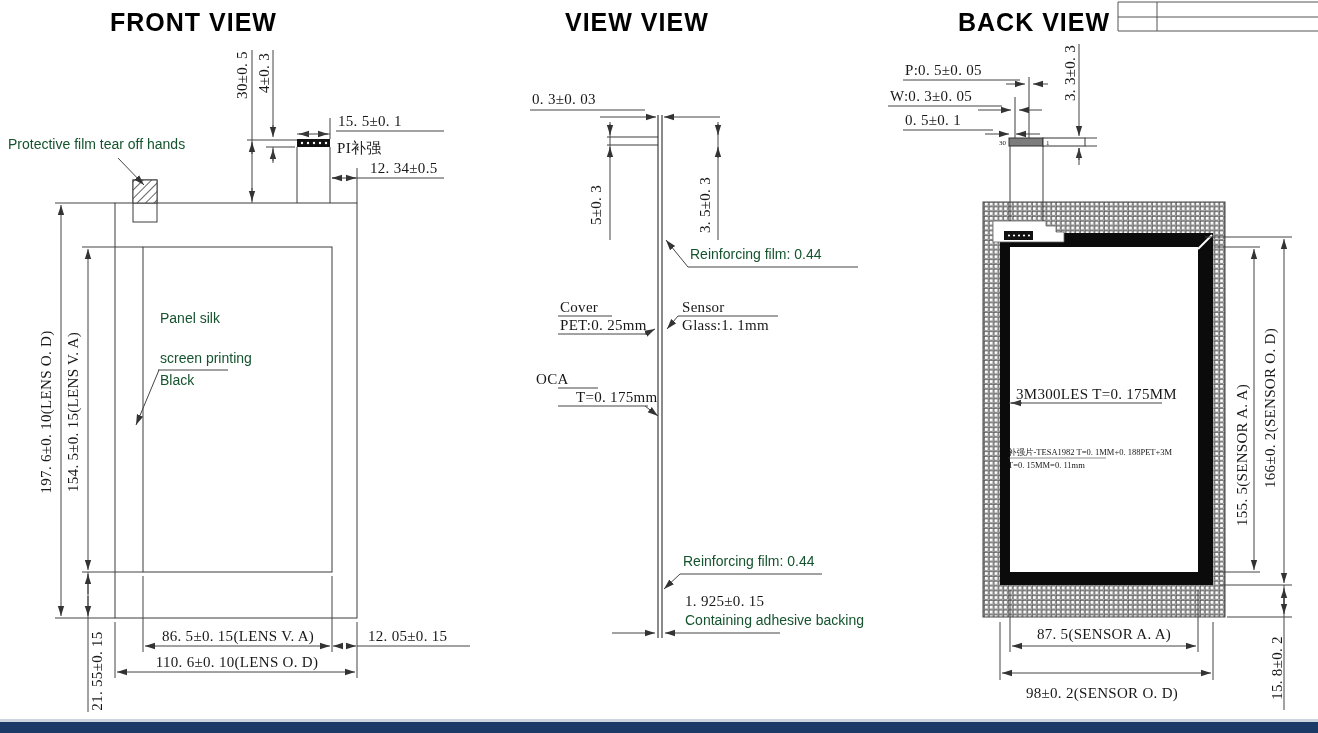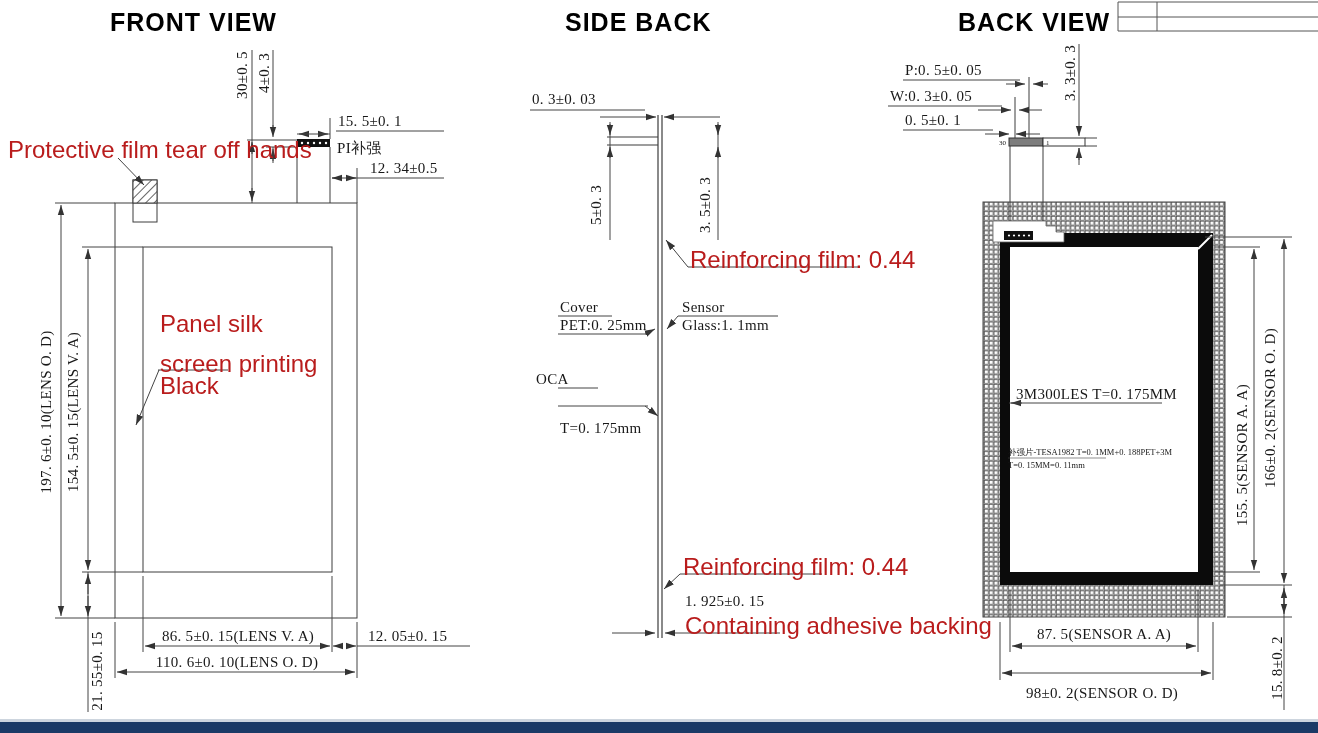--- a/index.html
+++ b/index.html
@@ -1,21 +1,21 @@
 <!DOCTYPE html>
 <html><head>
 <meta charset="utf-8">
 <style>
   html,body{margin:0;padding:0;background:#ffffff;}
   .canvas{position:relative;width:1318px;height:733px;background:#ffffff;overflow:hidden;
           font-family:"Liberation Serif",serif;color:#1c1c1c;}
   .canvas svg{position:absolute;left:0;top:0;}
   .t{position:absolute;white-space:nowrap;}
   .title{font-family:"Liberation Sans",sans-serif;font-weight:bold;font-size:25px;letter-spacing:1px;color:#000;}
-  .ann{font-family:"Liberation Sans",sans-serif;font-size:24px;color:#b91c1c;}
+  .ann{font-family:"Liberation Sans",sans-serif;font-size:14px;color:#14532d;}
   .dim{font-family:"Liberation Serif",serif;font-size:15px;letter-spacing:0.3px;color:#181818;}
   .rot{transform:translate(-50%,-50%) rotate(-90deg);}
   .ctr{transform:translateX(-50%);}
   .tiny{font-size:8.5px;letter-spacing:0;line-height:13px;}
   .pin{font-size:7px;letter-spacing:0;}
   .bar-light{position:absolute;left:0;width:1318px;top:719px;height:3px;background:#cdd5de;}
   .bar-dark{position:absolute;left:0;width:1318px;top:722px;height:11px;background:#1b3a66;}
 </style>
 </head>
 <body>
@@ -203,21 +203,21 @@
   <g stroke="#555" stroke-width="1" fill="none">
     <line x1="1118" y1="2" x2="1318" y2="2"></line>
     <line x1="1118" y1="17" x2="1318" y2="17"></line>
     <line x1="1118" y1="31" x2="1318" y2="31"></line>
     <line x1="1118" y1="2" x2="1118" y2="31"></line>
     <line x1="1157" y1="2" x2="1157" y2="31"></line>
   </g>
 </svg>
 
 <div class="t title" style="left:110px;top:8px;">FRONT VIEW</div>
-<div class="t title" style="left:565px;top:8px;">SIDE BACK</div>
+<div class="t title" style="left:565px;top:8px;">VIEW VIEW</div>
 <div class="t title" style="left:958px;top:8px;">BACK VIEW</div>
 
 <div class="t ann" style="left:8px;top:136px;">Protective film tear off hands</div>
 <div class="t dim rot" style="left:242px;top:75px;">30±0. 5</div>
 <div class="t dim rot" style="left:264px;top:73px;">4±0. 3</div>
 <div class="t dim" style="left:338px;top:113px;">15. 5±0. 1</div>
 <div class="t dim" style="left:337px;top:139px;">PI补强</div>
 <div class="t dim" style="left:370px;top:160px;">12. 34±0.5</div>
 <div class="t dim rot" style="left:46px;top:412px;">197. 6±0. 10(LENS O. D)</div>
 <div class="t dim rot" style="left:73px;top:412px;">154. 5±0. 15(LENS V. A)</div>
@@ -231,21 +231,21 @@
 
 <div class="t dim" style="left:532px;top:91px;">0. 3±0. 03</div>
 <div class="t dim rot" style="left:596px;top:205px;">5±0. 3</div>
 <div class="t dim rot" style="left:705px;top:205px;">3. 5±0. 3</div>
 <div class="t ann" style="left:690px;top:246px;">Reinforcing film: 0.44</div>
 <div class="t dim" style="left:560px;top:299px;">Cover</div>
 <div class="t dim" style="left:560px;top:317px;">PET:0. 25mm</div>
 <div class="t dim" style="left:682px;top:299px;">Sensor</div>
 <div class="t dim" style="left:682px;top:317px;">Glass:1. 1mm</div>
 <div class="t dim" style="left:536px;top:371px;">OCA</div>
-<div class="t dim" style="left:560px;top:389px;margin-top:31px;">T=0. 175mm</div>
+<div class="t dim" style="left:576px;top:389px;">T=0. 175mm</div>
 <div class="t ann" style="left:683px;top:553px;">Reinforcing film: 0.44</div>
 <div class="t dim" style="left:685px;top:593px;">1. 925±0. 15</div>
 <div class="t ann" style="left:685px;top:612px;">Containing adhesive backing</div>
 
 <div class="t dim" style="left:905px;top:62px;">P:0. 5±0. 05</div>
 <div class="t dim" style="left:890px;top:88px;">W:0. 3±0. 05</div>
 <div class="t dim" style="left:905px;top:112px;">0. 5±0. 1</div>
 <div class="t dim rot" style="left:1070px;top:73px;">3. 3±0. 3</div>
 <div class="t dim rot" style="left:1242px;top:455px;">155. 5(SENSOR A. A)</div>
 <div class="t dim rot" style="left:1270px;top:408px;">166±0. 2(SENSOR O. D)</div>

